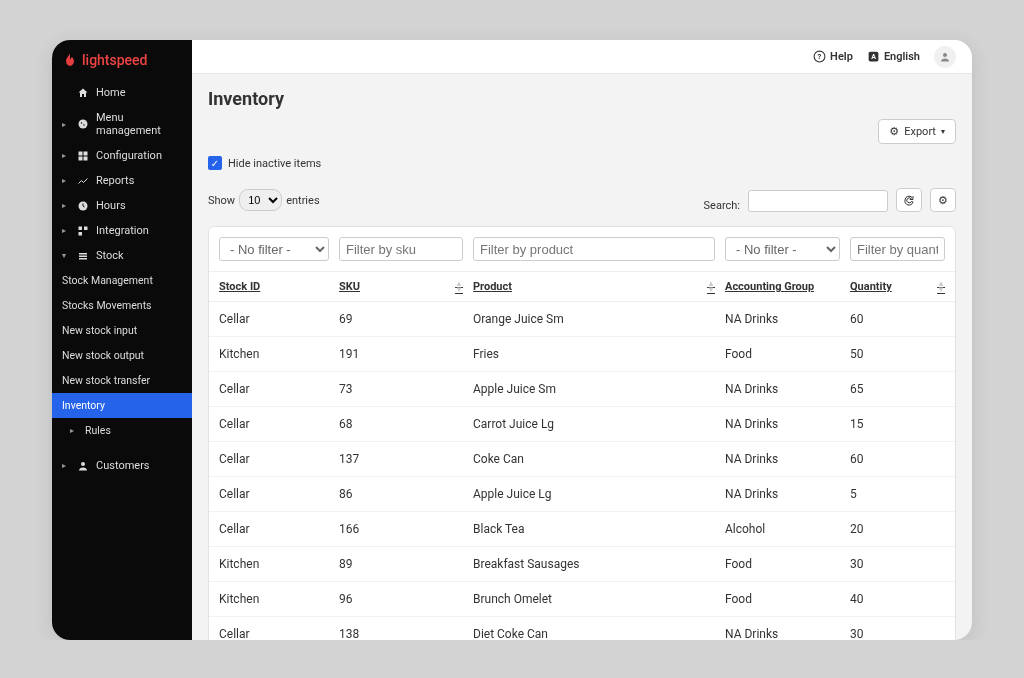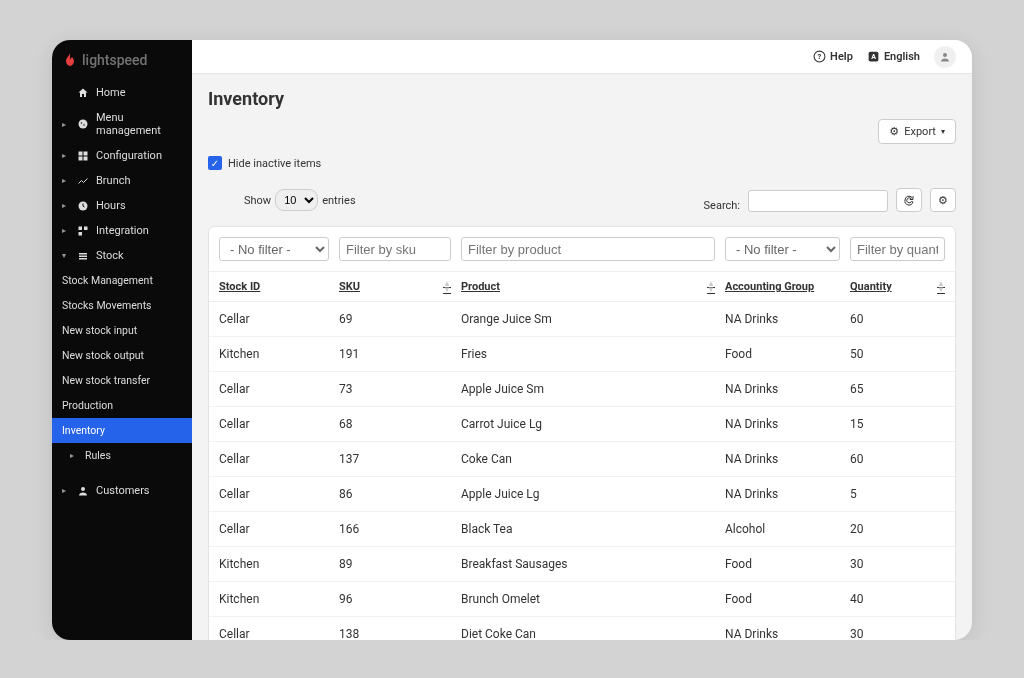--- a/index.html
+++ b/index.html
@@ -29,21 +29,21 @@
       display: flex;
       flex-direction: column;
       flex-shrink: 0;
     }
     .brand {
       display: flex;
       align-items: center;
       gap: 4px;
       padding: 12px 10px;
       font-size: 14px;
-      color: #737373;
+      color: #ef4444;
       font-weight: 500;
     }
     .brand svg { width: 16px; height: 16px; }
     .nav-item {
       display: flex;
       align-items: center;
       gap: 7px;
       padding: 6px 10px;
       color: #ddd;
       font-size: 11px;
@@ -155,21 +155,20 @@
       color: #fff;
       font-size: 10px;
       cursor: pointer;
     }
     .controls-row {
       display: flex;
       justify-content: space-between;
       align-items: center;
       margin-bottom: 14px;
       font-size: 11px;
-      margin-left: 36px;
     }
     .controls-row .left {
       display: flex;
       align-items: center;
       gap: 4px;
     }
     .controls-row select {
       height: 22px;
       border: 1px solid #ccc;
       border-radius: 9px;
@@ -216,21 +215,21 @@
     .filter-select, .filter-input {
       height: 24px;
       border: 1px solid #ccc;
       border-radius: 3px;
       font-size: 13px;
       padding: 0 6px;
       background: #fff;
       color: #666;
     }
     .col-stock { width: 110px; flex-shrink: 0; }
-    .col-sku { width: 112px; flex-shrink: 0; }
+    .col-sku { width: 124px; flex-shrink: 0; }
     .col-product { flex: 1; }
     .col-group { width: 115px; flex-shrink: 0; }
     .col-qty { width: 95px; flex-shrink: 0; }
     .header-row {
       display: flex;
       padding: 8px 10px;
       gap: 10px;
       border-bottom: 1px solid #eee;
       font-size: 11px;
       font-weight: 700;
@@ -307,21 +306,21 @@
       <span>Configuration</span>
     </div>
 
     <div class="nav-item">
       <span class="caret">▸</span>
       <span class="nav-icon">
           <svg viewBox="0 0 24 24" fill="none" stroke="#ddd" stroke-width="2">
             <polyline points="3,17 9,11 13,15 21,7"></polyline>
           </svg>
         </span>
-      <span>Brunch</span>
+      <span>Reports</span>
     </div>
 
     <div class="nav-item">
       <span class="caret">▸</span>
       <span class="nav-icon">
           <svg viewBox="0 0 24 24" fill="#ddd">
             <circle cx="12" cy="12" r="9"></circle>
             <path stroke="#0a0a0a" stroke-width="2" d="M12 7v5l3 2"></path>
           </svg>
         </span>
@@ -359,23 +358,20 @@
         <span>Stocks Movements</span>
       </div>
     <div class="nav-item sub">
         <span>New stock input</span>
       </div>
     <div class="nav-item sub">
         <span>New stock output</span>
       </div>
     <div class="nav-item sub">
         <span>New stock transfer</span>
-      </div>
-    <div class="nav-item sub">
-        <span>Production</span>
       </div>
     <div class="nav-item sub active">
         <span>Inventory</span>
       </div>
     <div class="nav-item sub sub-caret">
       <span class="caret">▸</span>
       <span>Rules</span>
     </div>
 
     <div style="height:10px"></div>

